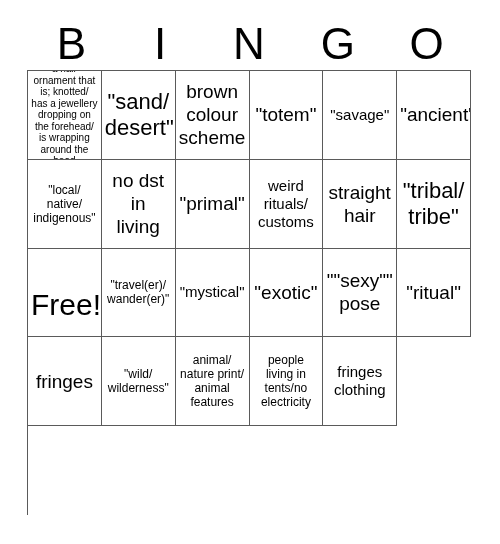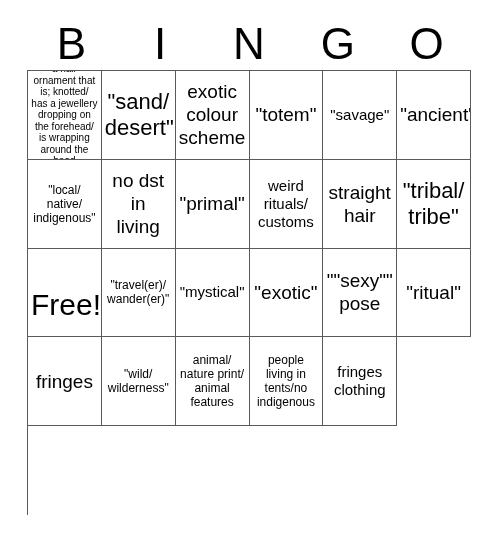--- a/index.html
+++ b/index.html
@@ -90,21 +90,21 @@
   <div id="grid">
 
     <div class="cell sz-xs">
         <span>a hair ornament that is; knotted/ has a jewellery dropping on the forehead/ is wrapping around the head</span>
       </div>
     <div class="cell sz-xl">
         <span>"sand/
 desert"</span>
       </div>
     <div class="cell sz-lg">
-        <span>exotic
+        <span>brown
 colour
 scheme</span>
       </div>
     <div class="cell sz-lg">
         <span>"totem"</span>
       </div>
     <div class="cell sz-md">
         <span>"savage"</span>
       </div>
 
@@ -170,21 +170,21 @@
     <div class="cell sz-sm">
         <span>animal/
 nature print/
 animal
 features</span>
       </div>
     <div class="cell sz-sm">
         <span>people
 living in
 tents/no
-indigenous</span>
+electricity</span>
       </div>
     <div class="cell sz-md">
         <span>fringes
 clothing</span>
       </div>
 
   </div>
 </div>
 
 </body></html>

